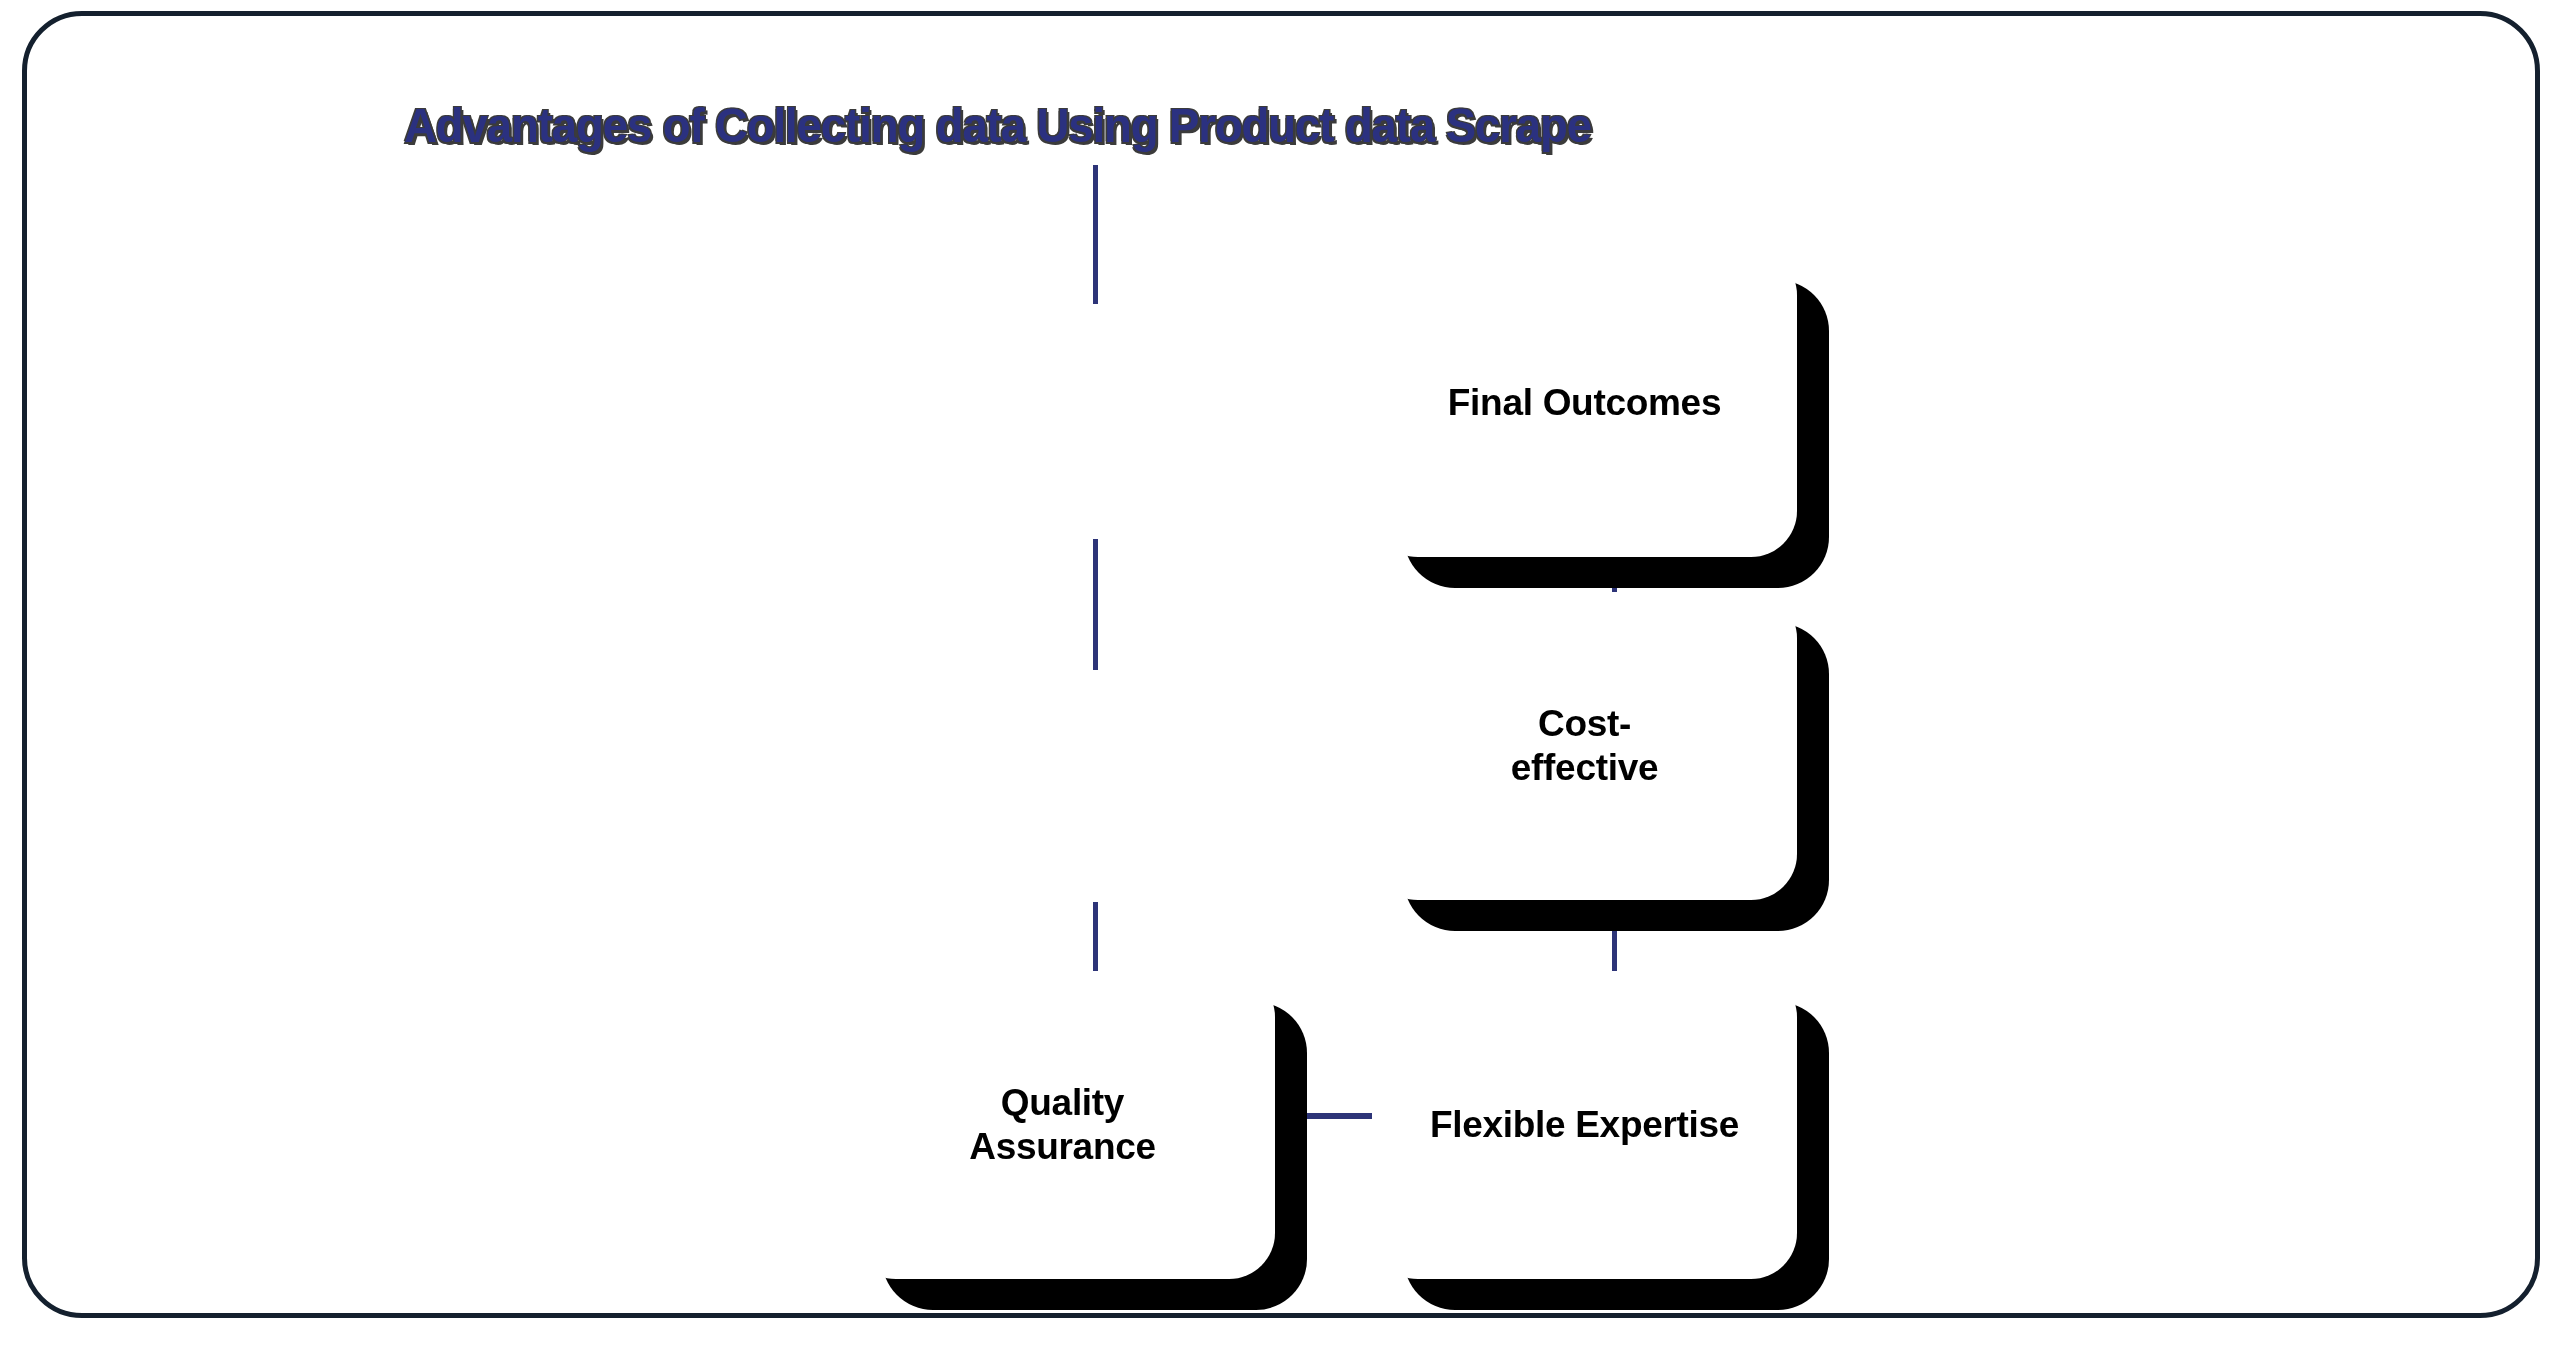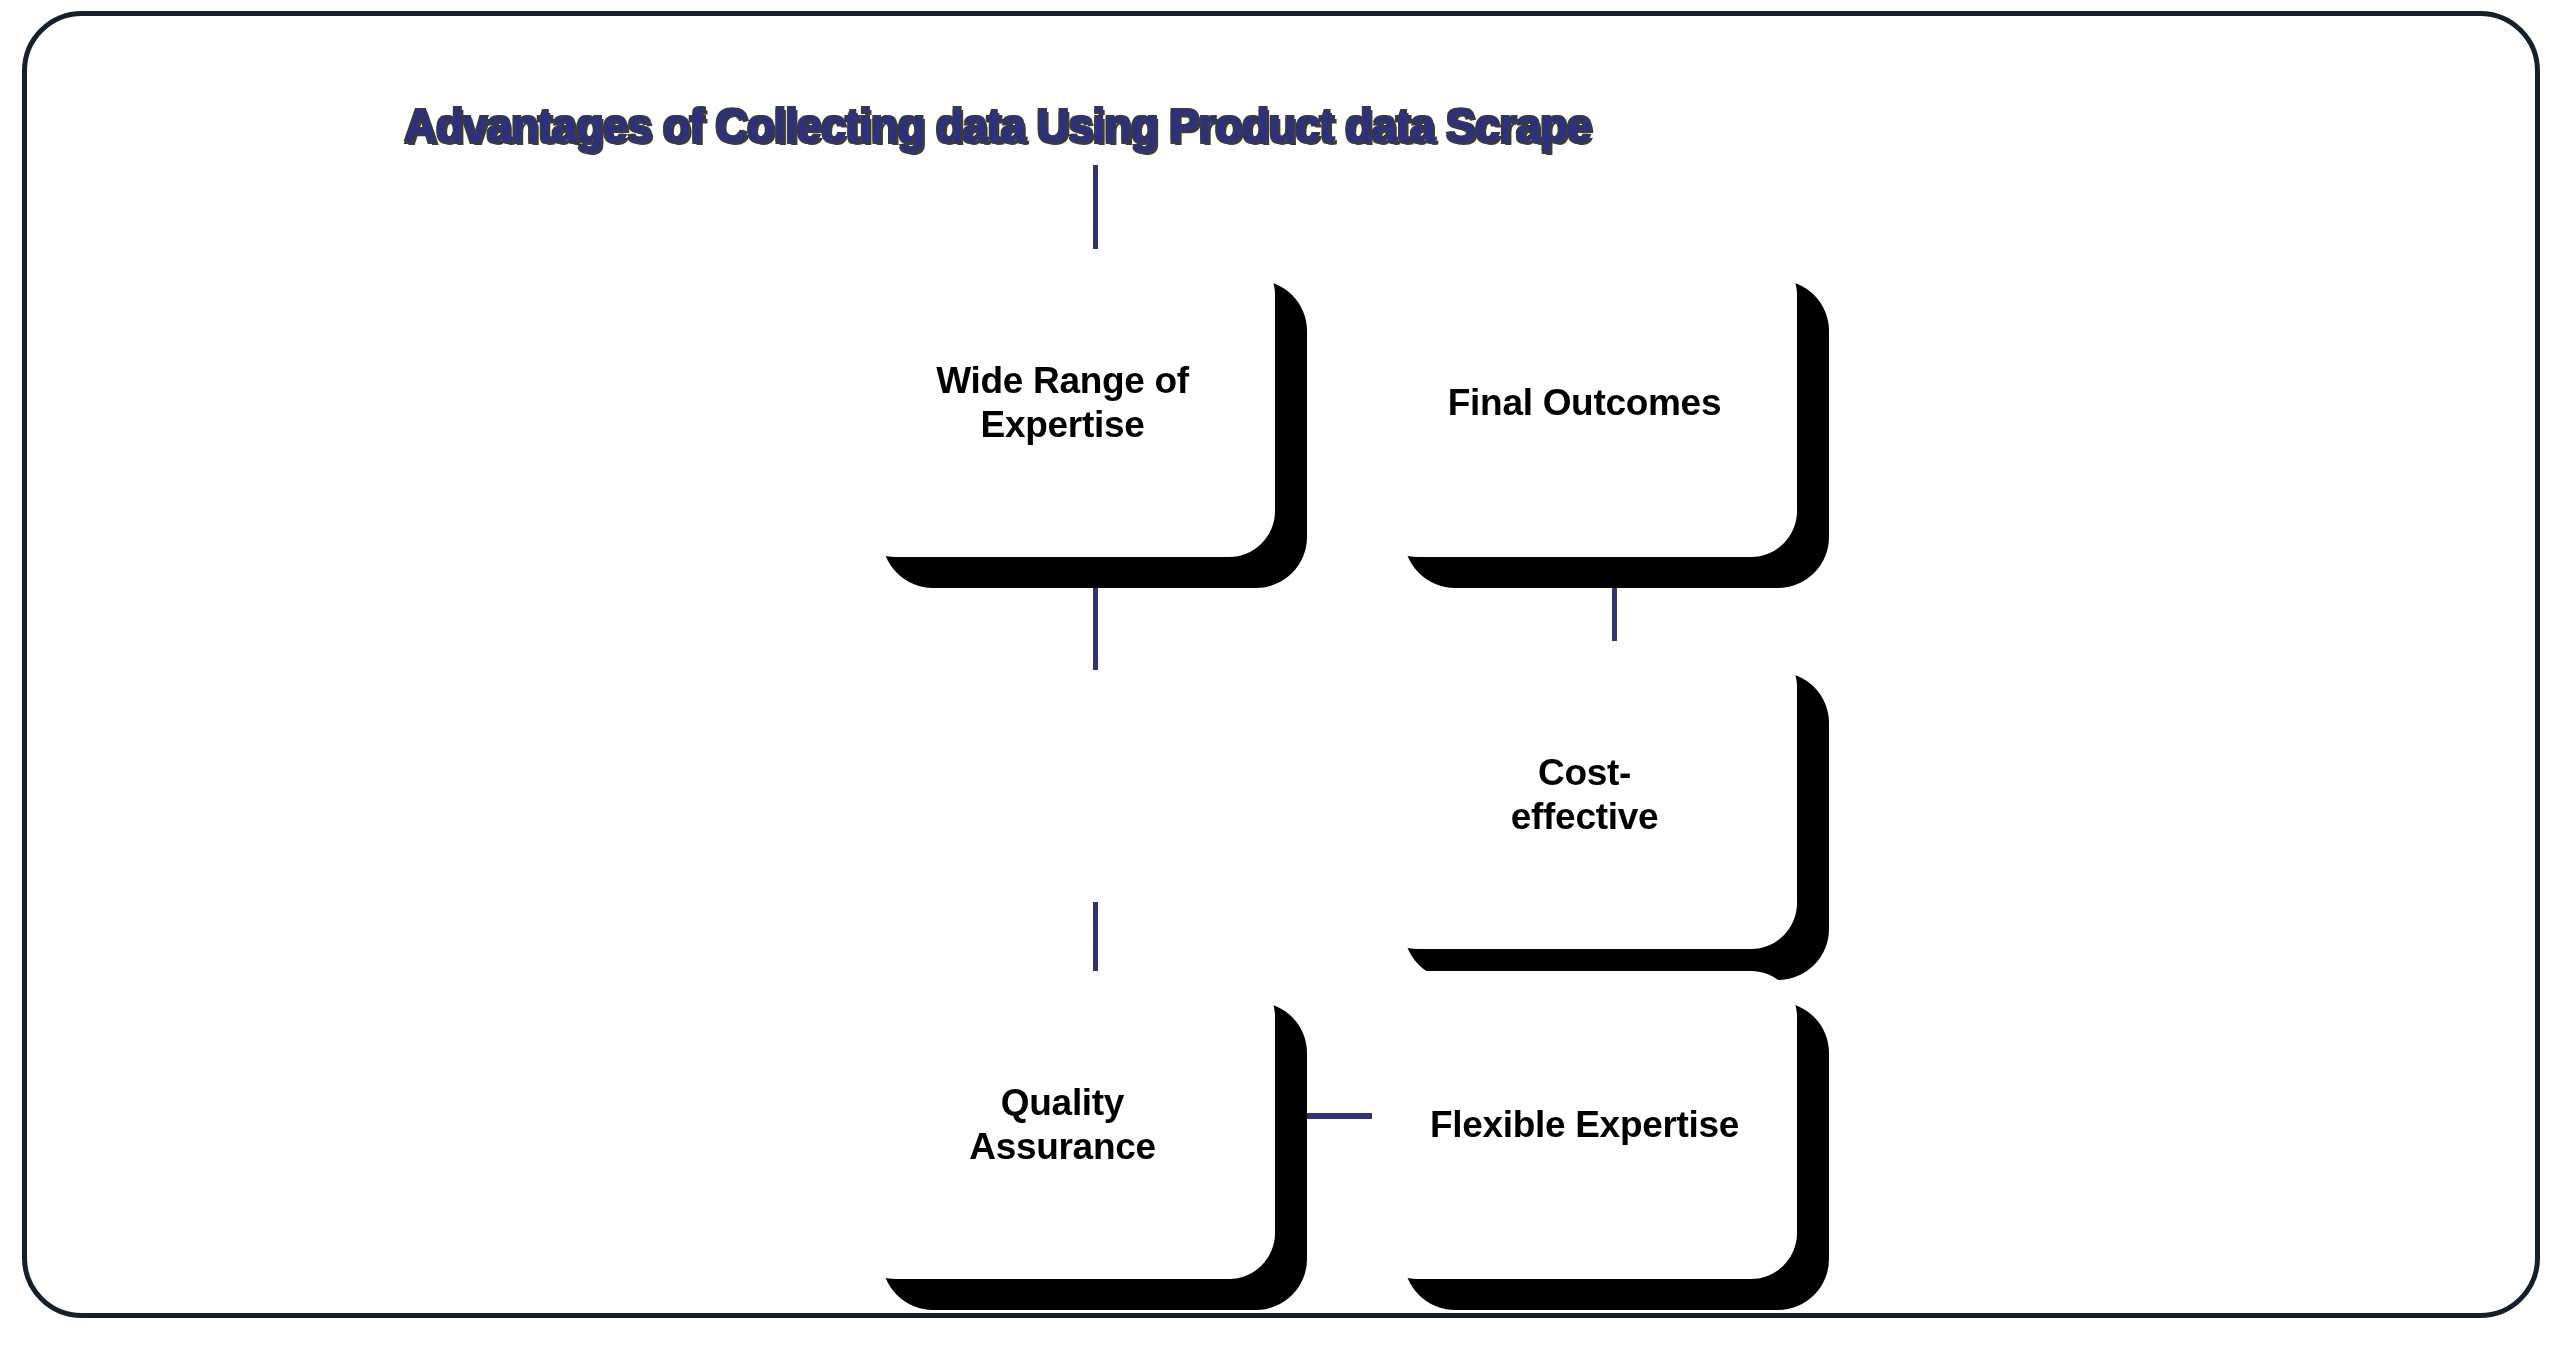--- a/index.html
+++ b/index.html
@@ -107,21 +107,21 @@
     letter-spacing: -0.3px;
     padding: 0 20px;
     white-space: pre-line;
   }
 
   
   #node-wide-range-of-expertise { left: 882px; top: 280px; }
   #node-scalability            { left: 882px; top: 644px; }
   #node-quality-assurance      { left: 882px; top: 1002px; }
   #node-final-outcomes         { left: 1404px; top: 280px; }
-  #node-cost-effective         { left: 1404px; top: 672px; }
+  #node-cost-effective         { left: 1404px; top: 623px; }
   #node-flexible-solutions     { left: 1404px; top: 1002px; }
 </style>
 </head>
 <body>
 
 <div id="infographic-frame"></div>
 
 <div id="diagram-title">Advantages of Collecting data Using Product data Scrape</div>
 
 <div id="connector-layer">
@@ -130,27 +130,20 @@
   <div class="connector-v" style="left:1093px; top:902px; height:127px;"></div>
 
   <div class="connector-h" style="left:1283px; top:1113px; width:173px;"></div>
 
   <div class="connector-v" style="left:1612px; top:902px; height:127px;"></div>
   <div class="connector-v" style="left:1612px; top:539px;  height:131px;"></div>
 </div>
 
 <div id="node-grid">
 
-  <div class="node" id="node-wide-range-of-expertise">
-    <div class="node-shadow"></div>
-    <div class="node-card">
-      <span class="node-label">Wide Range of
-Expertise</span>
-    </div>
-  </div>
 
 
   <div class="node" id="node-quality-assurance">
     <div class="node-shadow"></div>
     <div class="node-card">
       <span class="node-label">Quality
 Assurance</span>
     </div>
   </div>
 

